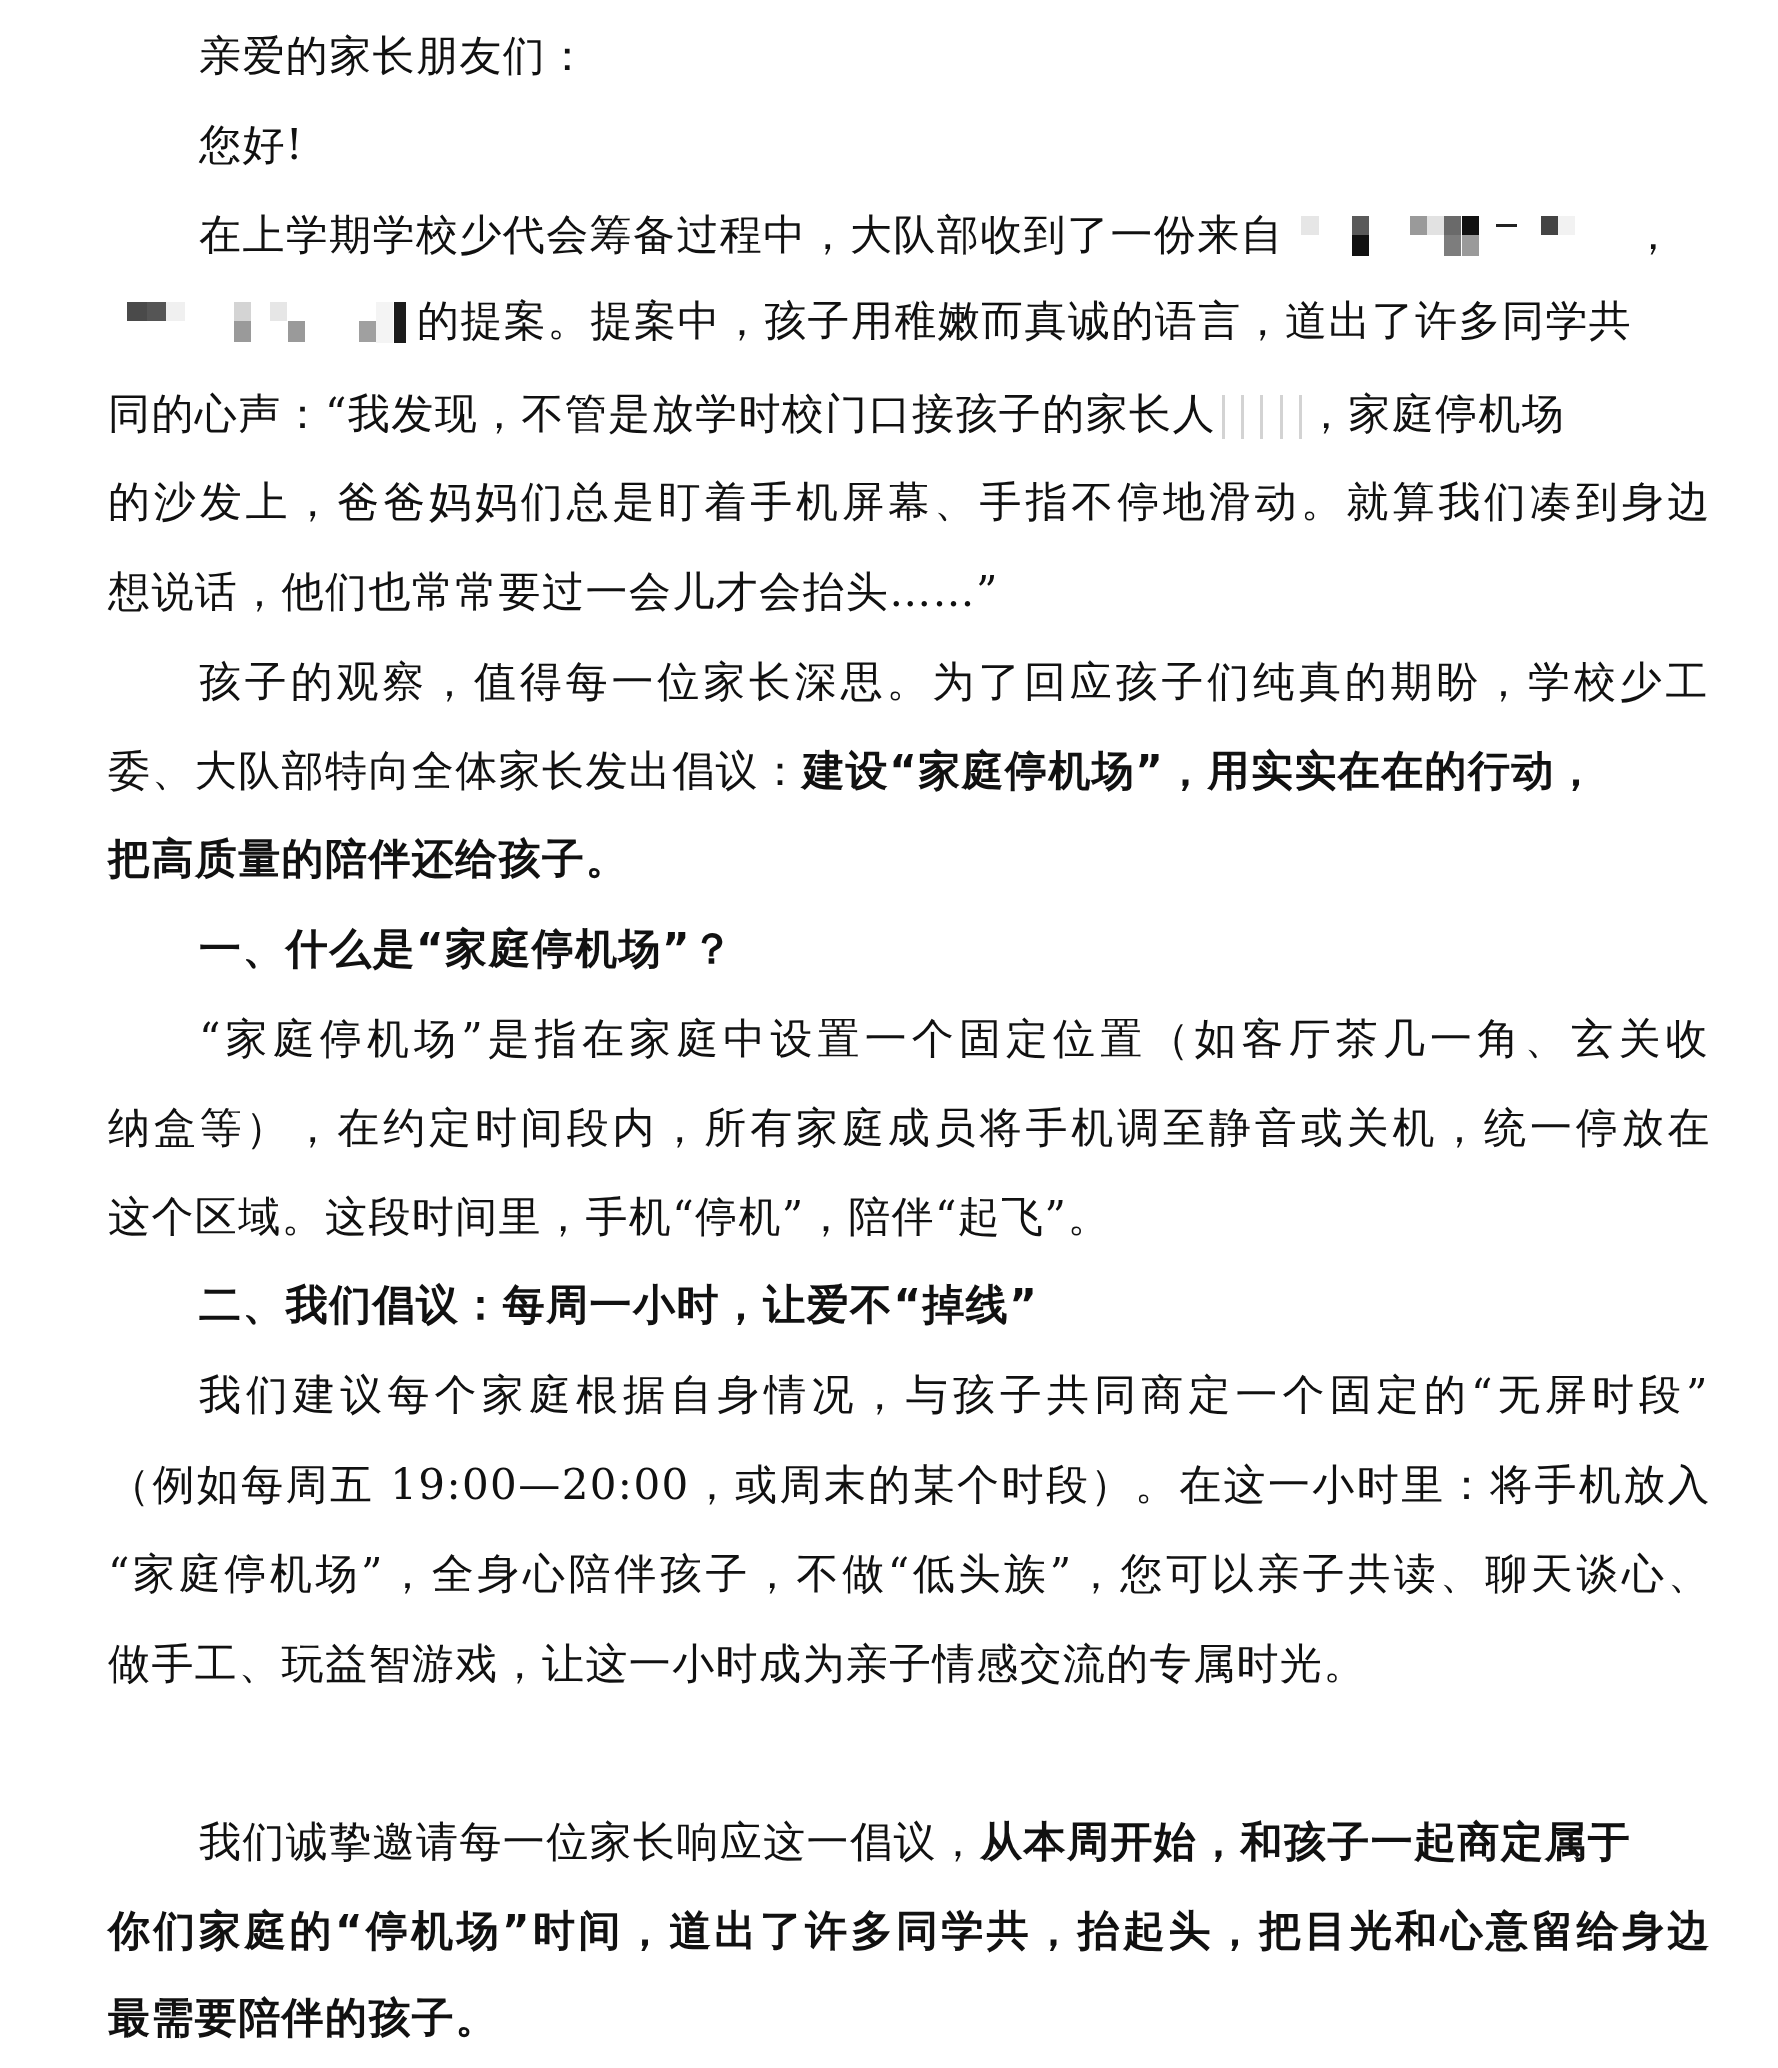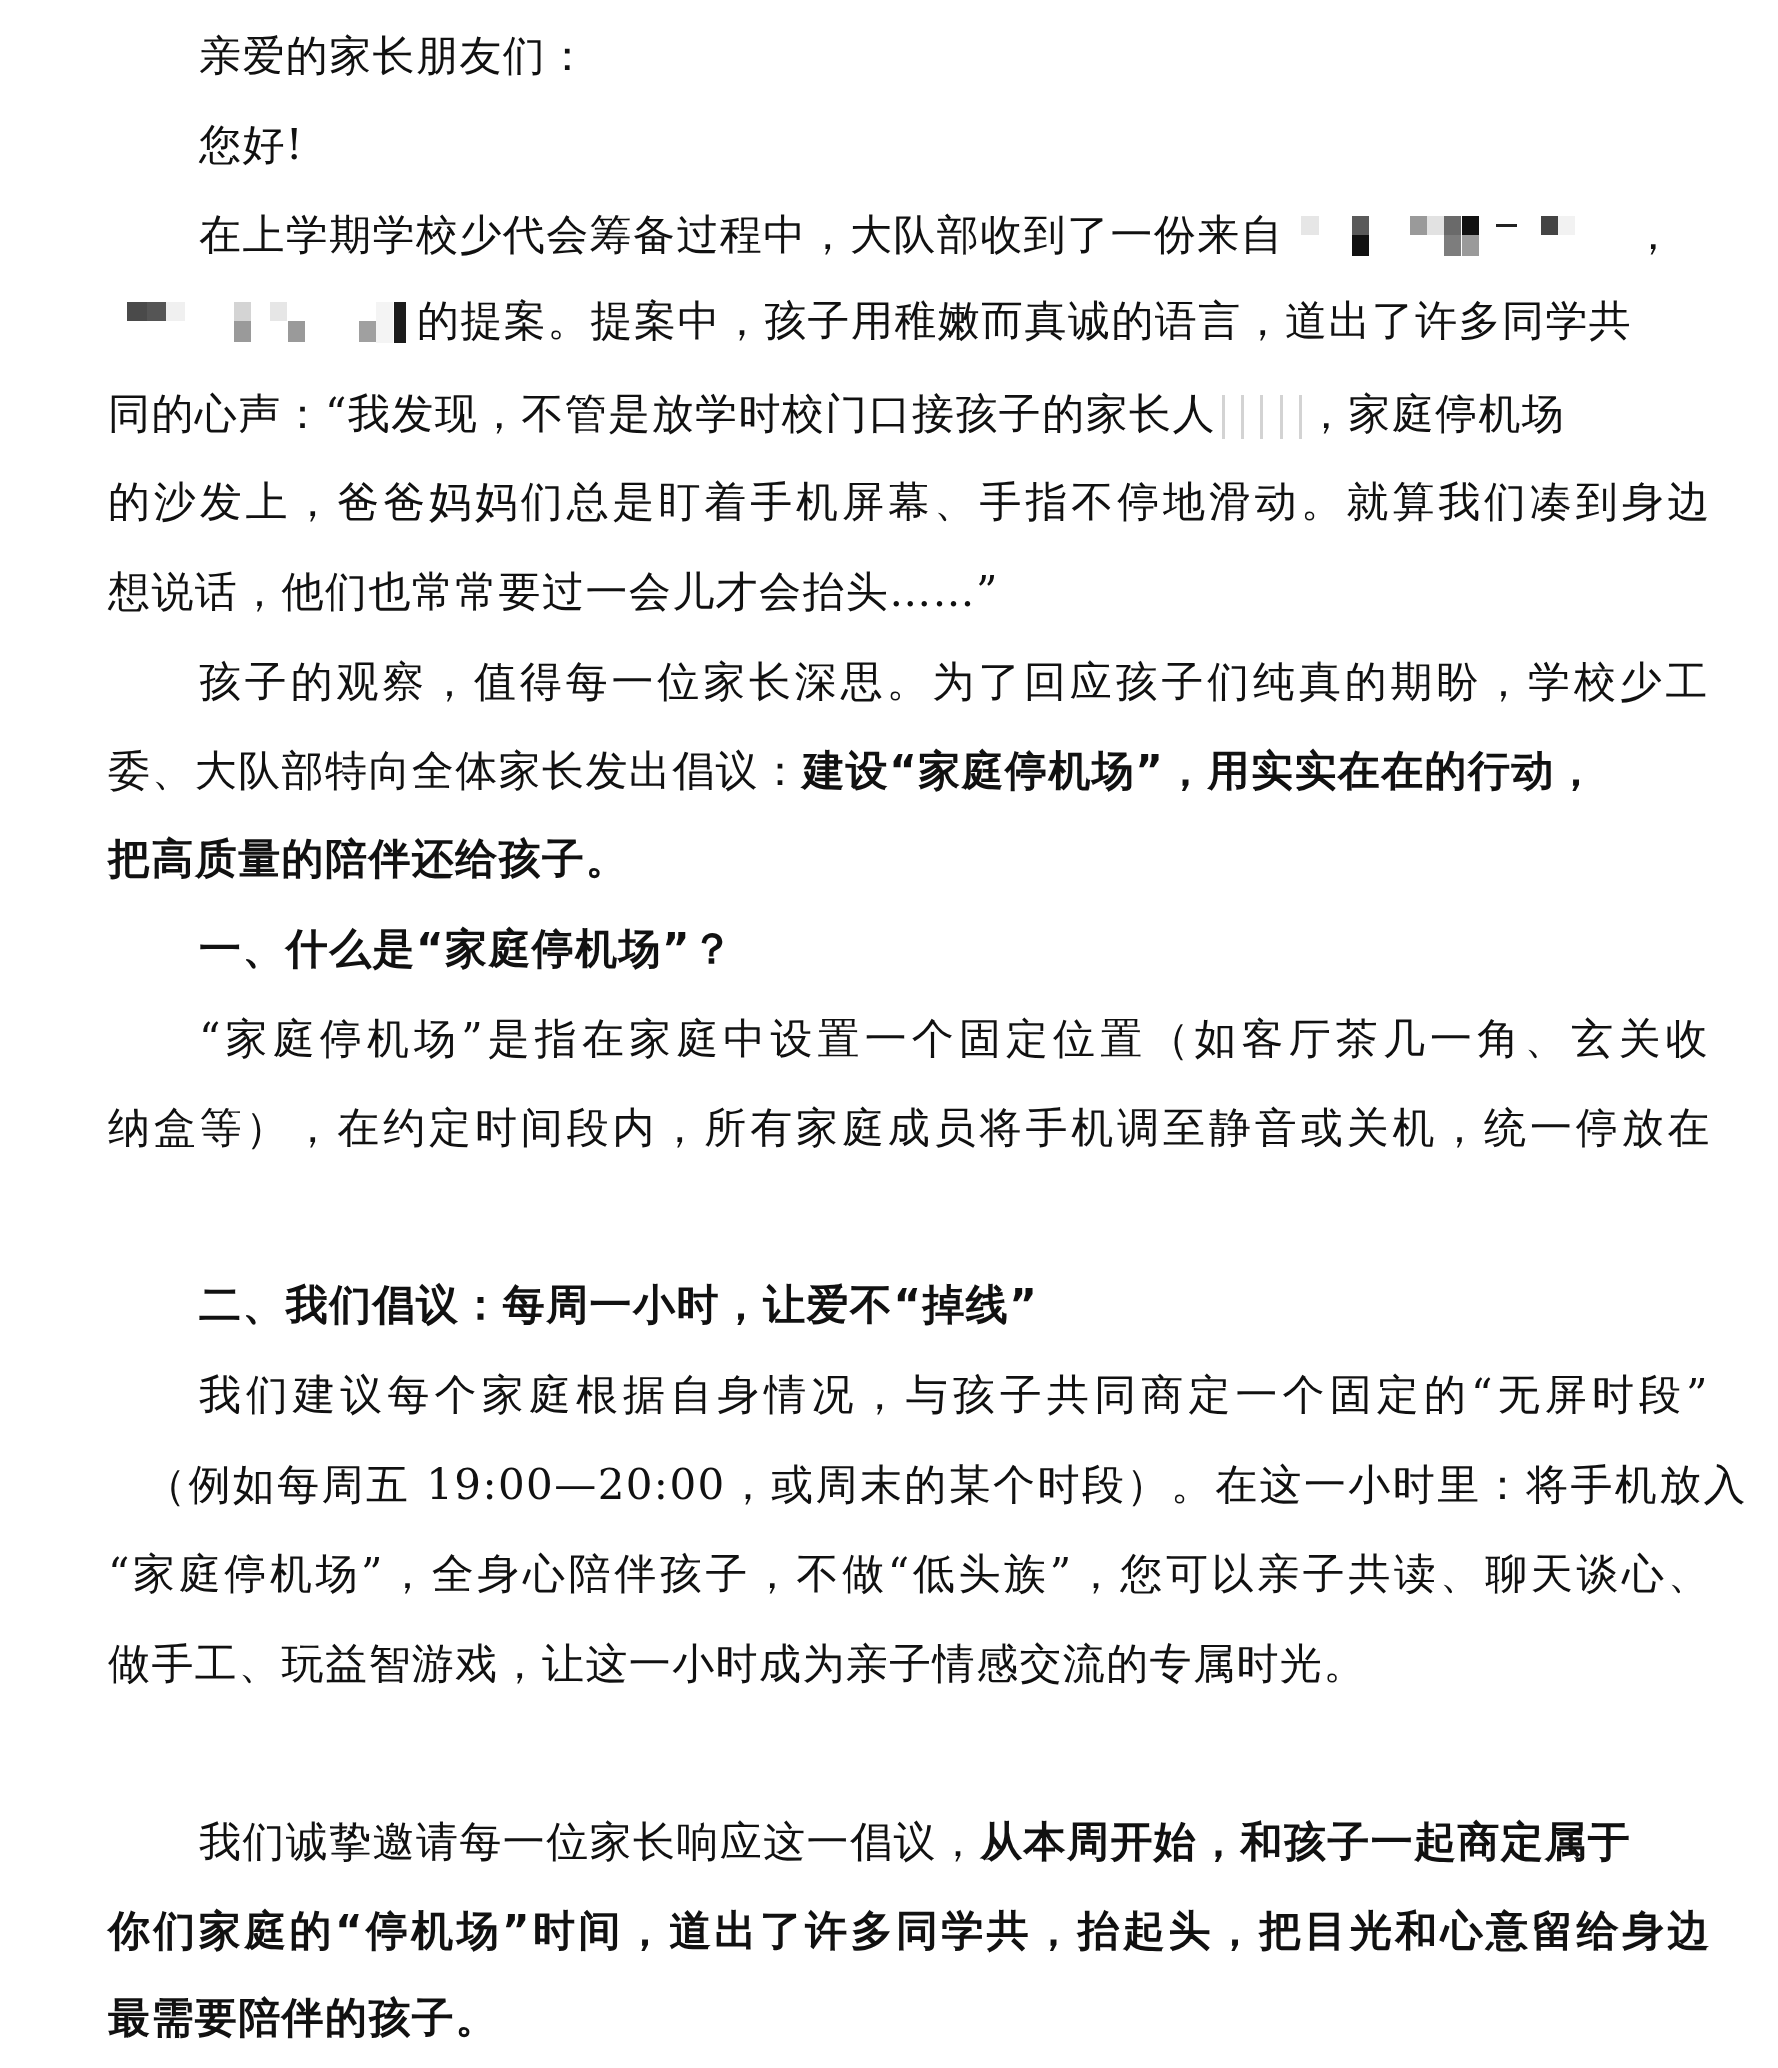--- a/index.html
+++ b/index.html
@@ -90,26 +90,27 @@
   </div>
 
   <div class="line bold" style="left:108px; top:830px;">把高质量的陪伴还给孩子。</div>
 
   <div class="line bold" style="left:199px; top:920px;">一、什么是“家庭停机场”？</div>
 
   <div class="line justify" style="left:199px; top:1010px; width:1510px;">“家庭停机场”是指在家庭中设置一个固定位置（如客厅茶几一角、玄关收</div>
 
   <div class="line justify" style="left:108px; top:1099px;">纳盒等），在约定时间段内，所有家庭成员将手机调至静音或关机，统一停放在</div>
 
+  <div class="line" style="left:108px; top:1188px;">这个区域。这段时间里，手机“停机”，陪伴“起飞”。</div>
 
   <div class="line bold" style="left:199px; top:1276px;">二、我们倡议：每周一小时，让爱不“掉线”</div>
 
   <div class="line justify indent" style="left:199px; top:1366px;">我们建议每个家庭根据自身情况，与孩子共同商定一个固定的“无屏时段”</div>
 
-  <div class="line justify" style="left:108px; top:1456px;margin-left:36px;">（例如每周五 19:00—20:00，或周末的某个时段）。在这一小时里：将手机放入</div>
+  <div class="line justify" style="left:108px; top:1456px;">（例如每周五 19:00—20:00，或周末的某个时段）。在这一小时里：将手机放入</div>
 
   <div class="line justify" style="left:108px; top:1545px;">“家庭停机场”，全身心陪伴孩子，不做“低头族”，您可以亲子共读、聊天谈心、</div>
 
   <div class="line" style="left:108px; top:1635px;">做手工、玩益智游戏，让这一小时成为亲子情感交流的专属时光。</div>
 
   <div class="line" style="left:199px; top:1813px; width:1510px;">
     <span>我们诚挚邀请每一位家长响应这一倡议，</span><span class="bold">从本周开始，和孩子一起商定属于</span>
   </div>
 
   <div class="line bold justify" style="left:108px; top:1902px;">你们家庭的“停机场”时间，道出了许多同学共，抬起头，把目光和心意留给身边</div>

